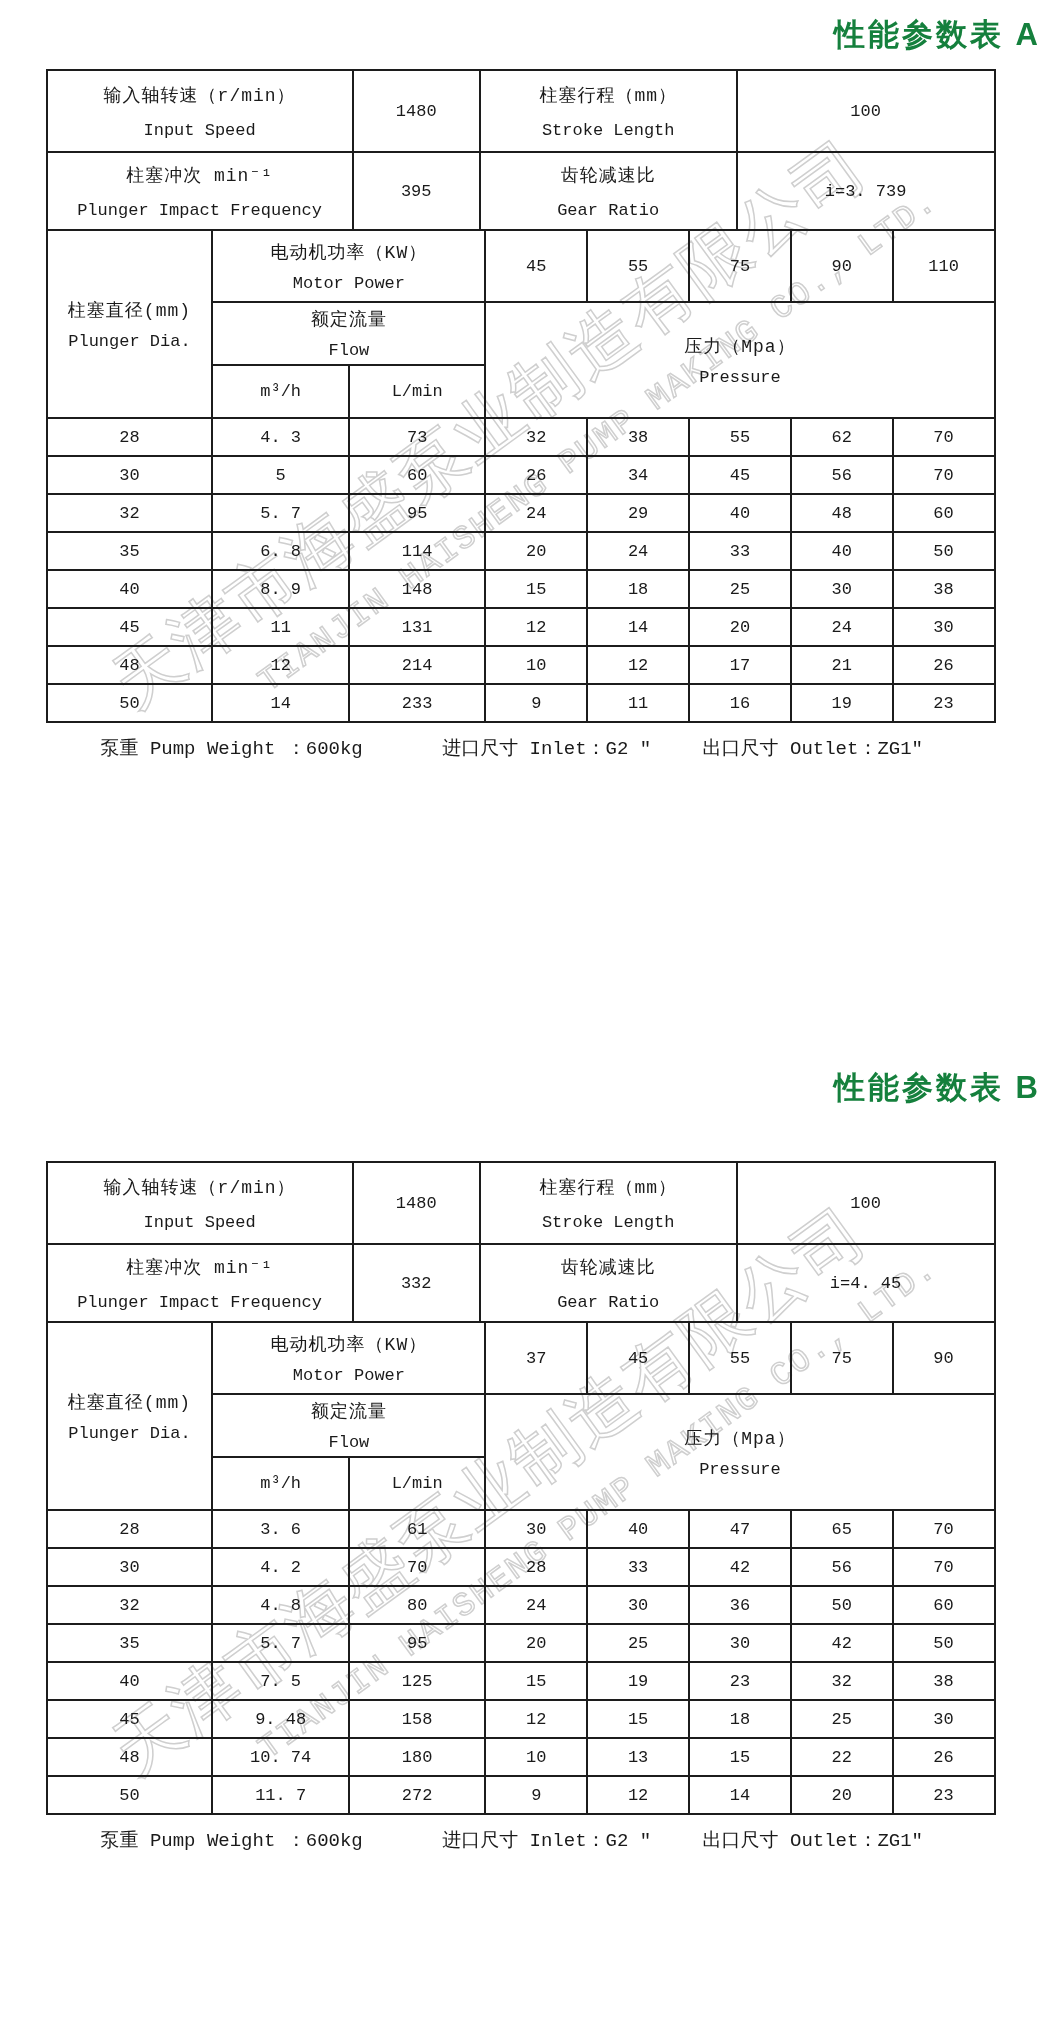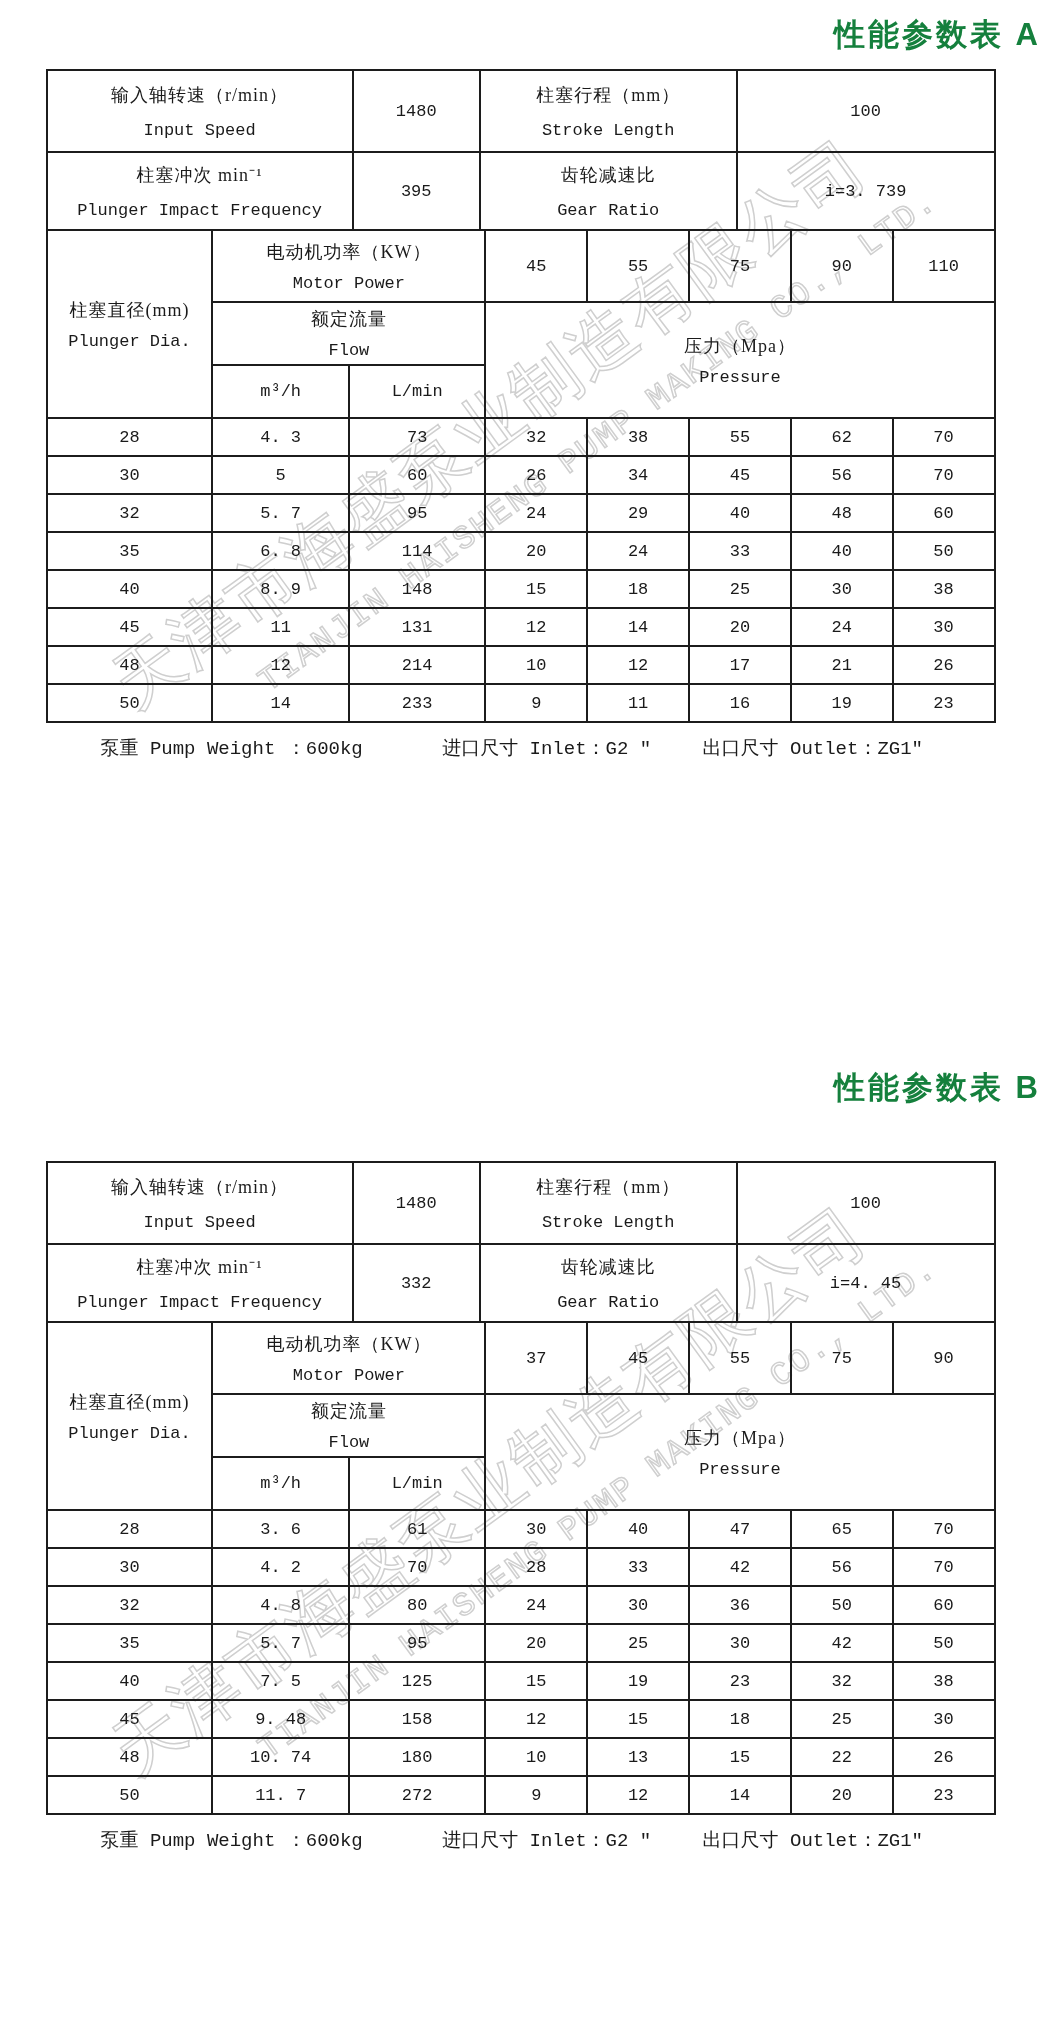--- a/index.html
+++ b/index.html
@@ -48,21 +48,21 @@
   
   .spec-row-1 td { height: 82px; }
   .spec-row-2 td { height: 78px; }
   
   .hdr-row-1 td { height: 72px; }
   .hdr-row-2 td { height: 63px; }
   .hdr-row-3 td { height: 53px; }
   
   .data-table td { height: 38px; }
 
-  .zh { display: block; font-size: 18px; letter-spacing: 1px; font-family: Liberation Serif, serif; }
+  .zh { display: block; font-size: 18px; letter-spacing: 1px; }
   .en { display: block; font-size: 17px; }
   .two-line .zh { margin-bottom: 14px; }
   .hdr-row-1 .two-line .zh,
   .hdr-row-2 .two-line .zh { margin-bottom: 10px; }
   .pressure-cell .zh { margin-bottom: 16px; }
 
   .sheet-footer {
     width: 950px;
     margin: 12px auto 0;
     padding-left: 55px;

